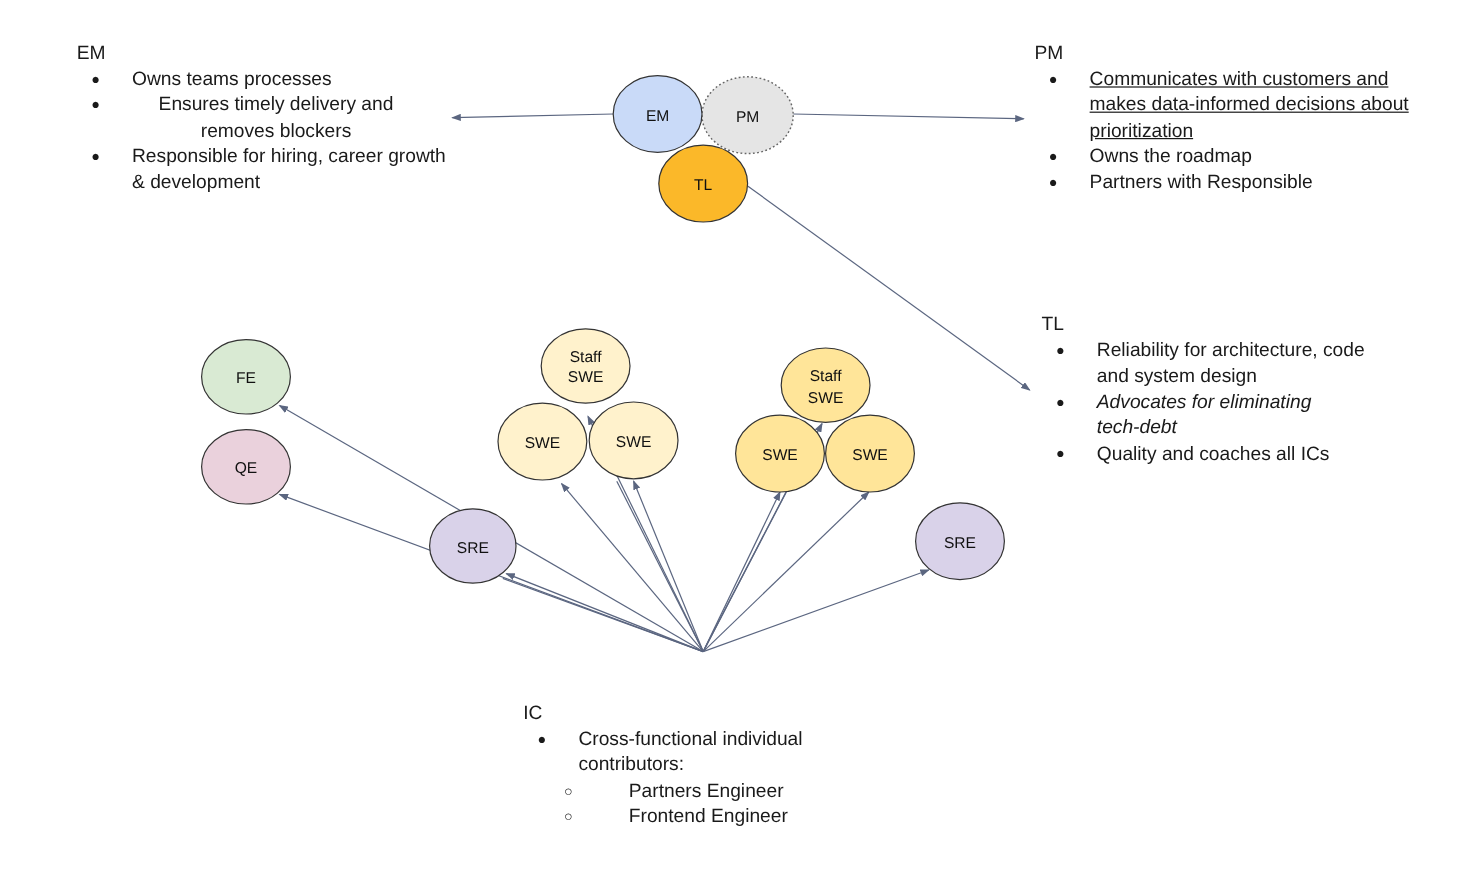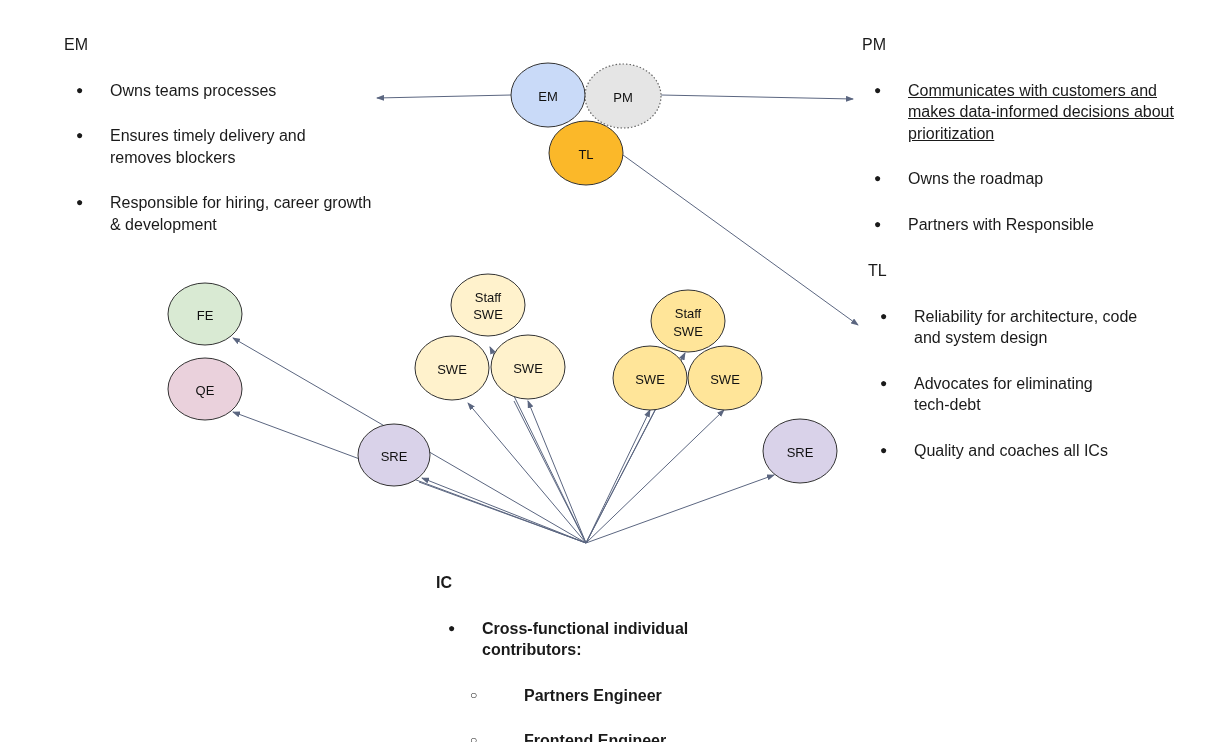--- a/index.html
+++ b/index.html
@@ -3,21 +3,21 @@
 <meta charset="utf-8">
 <style>
   html, body { margin: 0; padding: 0; background: #ffffff; }
   body { width: 1228px; height: 742px; position: relative; overflow: hidden;
          font-family: "Liberation Sans", "DejaVu Sans", sans-serif; color: #111; }
   #diagram { position: absolute; left: 0; top: 0; }
   .node-label { font-family: "Liberation Sans", sans-serif; font-size: 13px; fill: #111; text-anchor: middle; dominant-baseline: central; }
   .block { position: absolute; font-family: "Liberation Sans", "DejaVu Sans", sans-serif; font-size: 16px; line-height: 21.5px; color: #1a1a1a; }
   .block .title { display: block; margin-bottom: 0; }
   .block ul { list-style: none; margin: 0; padding: 0; }
-  .block li { position: relative; padding-left: 46px; margin-top: 24px; }
+  .block li { position: relative; padding-left: 46px; }
   .block li.bullet::before { content: "\25CF"; position: absolute; left: 12px; top: 0; font-size: 12px; }
   .block ul.sub li { padding-left: 88px; }
   .block ul.sub li::before { content: "\25CB"; position: absolute; left: 34px; top: 0; font-size: 12px; }
 </style>
 </head>
 <body>
 
 <svg id="diagram" width="1228" height="742" viewBox="0 0 1228 742">
   <defs>
     <marker id="arrowhead" markerWidth="8" markerHeight="6" refX="7" refY="3" orient="auto" markerUnits="userSpaceOnUse">
@@ -102,44 +102,44 @@
   <g>
     <ellipse cx="800" cy="451" rx="37" ry="32" fill="#d9d2e9" stroke="#333" stroke-width="1"></ellipse>
     <text class="node-label" x="800" y="452">SRE</text>
   </g>
 </svg>
 
 <div class="block" style="left:64px; top:34px; width:330px;">
   <span class="title">EM</span>
   <ul>
     <li class="bullet">Owns teams processes</li>
-    <li class="bullet" style="width:240px;">Ensures timely delivery and removes blockers</li>
+    <li class="bullet" style="width:240px;text-align:center;">Ensures timely delivery and removes blockers</li>
     <li class="bullet" style="width:266px;">Responsible for hiring, career growth &amp; development</li>
   </ul>
 </div>
 
 <div class="block" style="left:862px; top:34px; width:330px;">
   <span class="title">PM</span>
   <ul>
     <li class="bullet" style="width:268px;text-decoration:underline;">Communicates with customers and makes data-informed decisions about prioritization</li>
     <li class="bullet">Owns the roadmap</li>
     <li class="bullet">Partners with Responsible</li>
   </ul>
 </div>
 
 <div class="block" style="left:868px; top:260px; width:330px;">
   <span class="title">TL</span>
   <ul>
     <li class="bullet" style="width:236px;">Reliability for architecture, code and system design</li>
-    <li class="bullet" style="width:208px;">Advocates for eliminating tech-debt</li>
+    <li class="bullet" style="width:208px;font-style:italic;">Advocates for eliminating tech-debt</li>
     <li class="bullet">Quality and coaches all ICs</li>
   </ul>
 </div>
 
-<div class="block" style="left:436px; top:572px; width:330px;font-weight:bold;">
+<div class="block" style="left:436px; top:584px; width:330px;">
   <span class="title">IC</span>
   <ul>
     <li class="bullet">
       <span style="display:block; width:210px;">Cross-functional individual contributors:</span>
     </li>
   </ul>
   <ul class="sub">
     <li>Partners Engineer</li>
     <li>Frontend Engineer</li>
   </ul>

